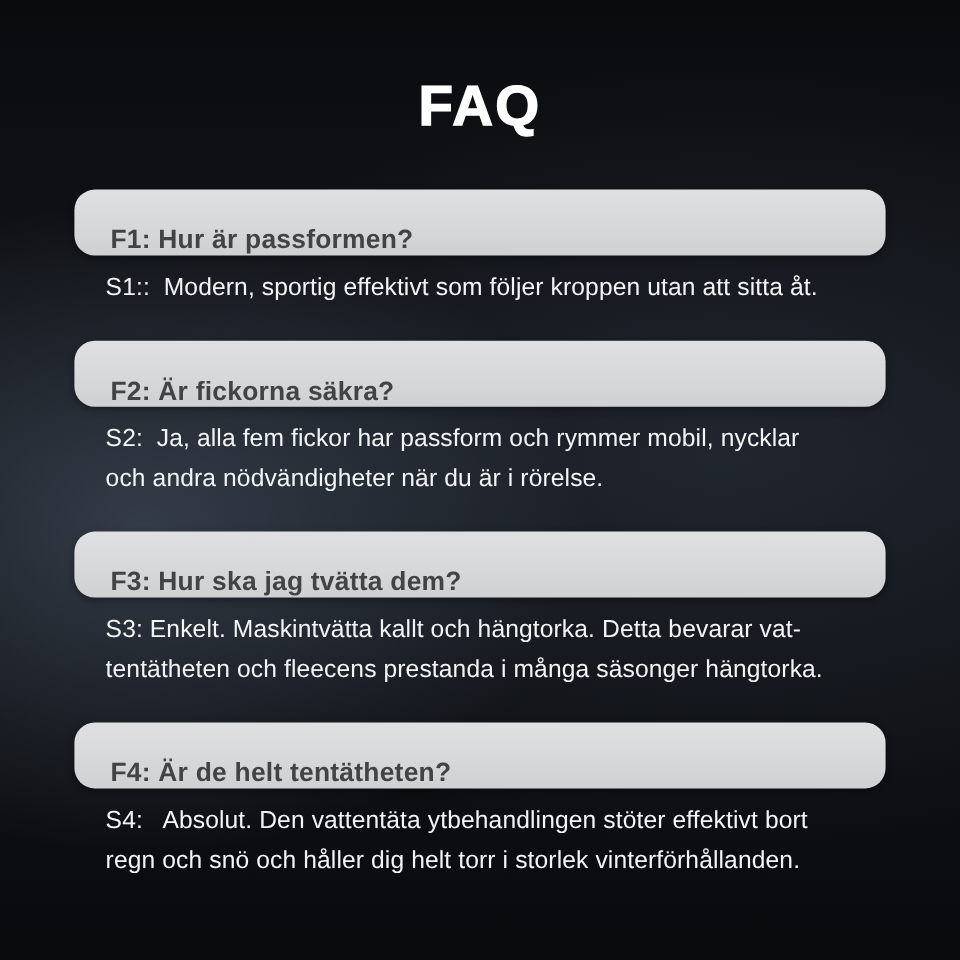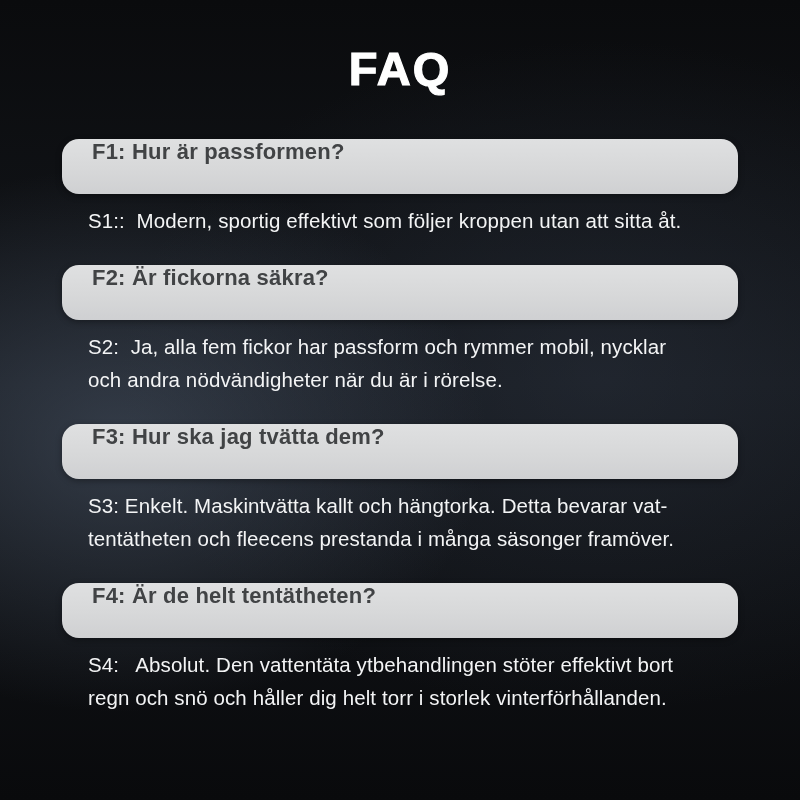--- a/index.html
+++ b/index.html
@@ -11,40 +11,40 @@
   .canvas {
     position: relative;
     width: 800px; height: 800px;
     background:
       radial-gradient(46% 34% at 15% 55%, rgba(82,95,114,0.52) 0%, rgba(82,95,114,0) 100%),
       radial-gradient(60% 42% at 75% 47%, rgba(52,61,76,0.38) 0%, rgba(52,61,76,0) 100%),
       linear-gradient(180deg, #0a0b0d 0%, #14171c 48%, #090a0c 100%);
   }
   .title {
     margin: 0;
-    padding-top: 41px;
+    padding-top: 60px;
     height: 56px;
     text-align: center;
     color: #ffffff;
     font-size: 47px;
     font-weight: bold;
     letter-spacing: 2px;
     -webkit-text-stroke: 1.2px #ffffff;
   }
   .faq-list {
     margin-top: 42px;
     padding: 0 62px;
   }
   .faq-item { margin-bottom: 28px; }
   .q-bar {
     height: 55px;
     border-radius: 17px;
     background: linear-gradient(180deg, #dfe0e1 0%, #d7d8d9 55%, #cfd0d2 100%);
     display: flex;
-    align-items: flex-start;
+    align-items: flex-end;
     padding: 0 30px;
     box-sizing: border-box;
     box-shadow: 0 2px 6px rgba(0,0,0,0.35);
   }
   .q-text {
     font-size: 22px;
     font-weight: bold;
     color: #414345;
     letter-spacing: 0.2px;
   }
@@ -82,21 +82,21 @@
           <div class="a-line">och andra nödvändigheter när du är i rörelse.</div>
         </div>
   </section>
 
   <section class="faq-item">
     <div class="q-bar">
       <span class="q-text">F3: Hur ska jag tvätta dem?</span>
     </div>
     <div class="a-text">
           <div class="a-line">S3: Enkelt. Maskintvätta kallt och hängtorka. Detta bevarar vat-</div>
-          <div class="a-line">tentätheten och fleecens prestanda i många säsonger framöver.</div>
+          <div class="a-line">tentätheten och fleecens prestanda i många säsonger hängtorka.</div>
         </div>
   </section>
 
   <section class="faq-item">
     <div class="q-bar">
       <span class="q-text">F4: Är de helt tentätheten?</span>
     </div>
     <div class="a-text">
           <div class="a-line">S4:   Absolut. Den vattentäta ytbehandlingen stöter effektivt bort</div>
           <div class="a-line">regn och snö och håller dig helt torr i storlek vinterförhållanden.</div>

